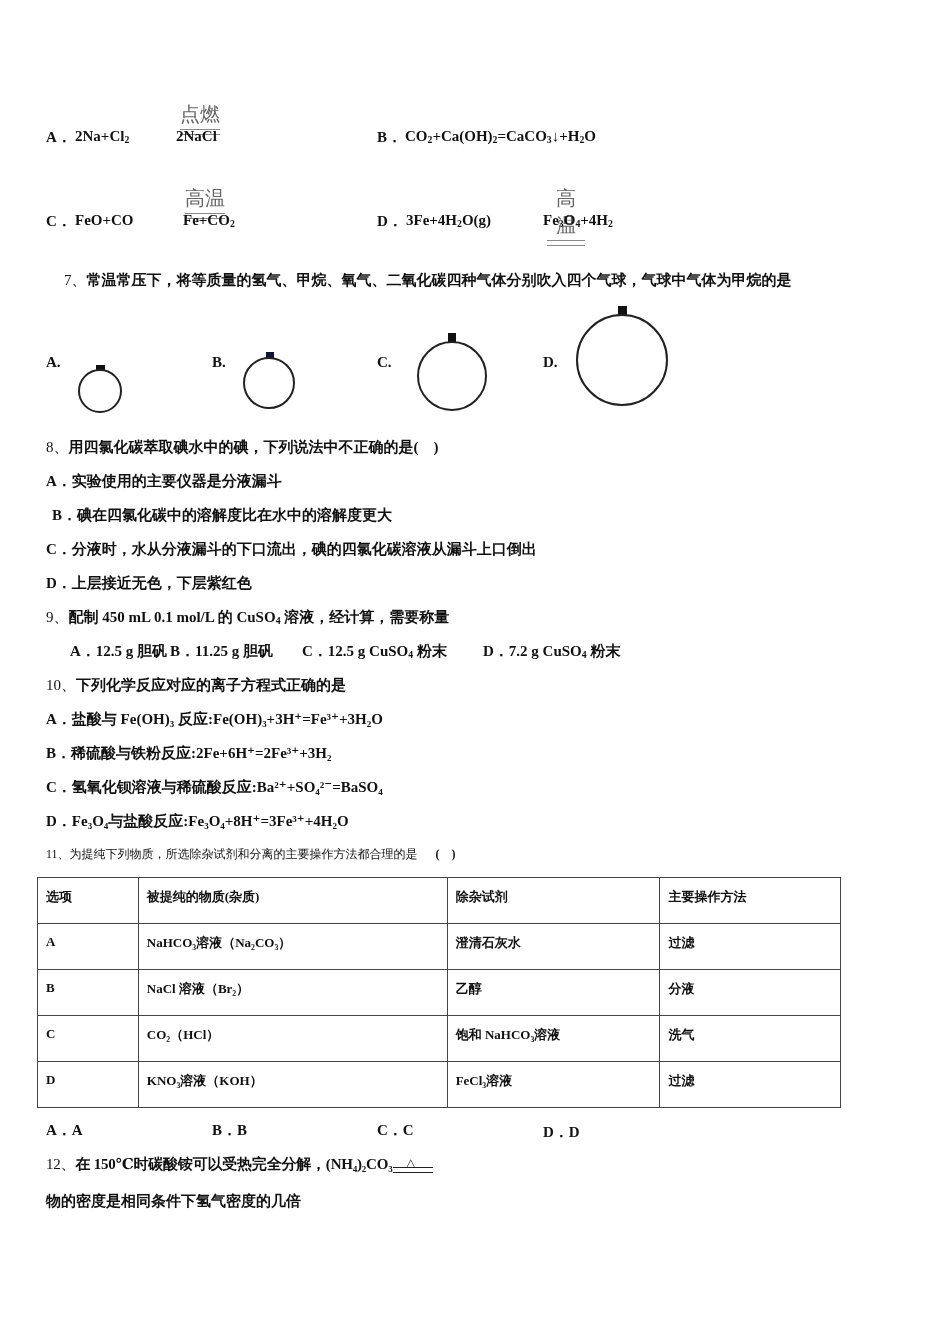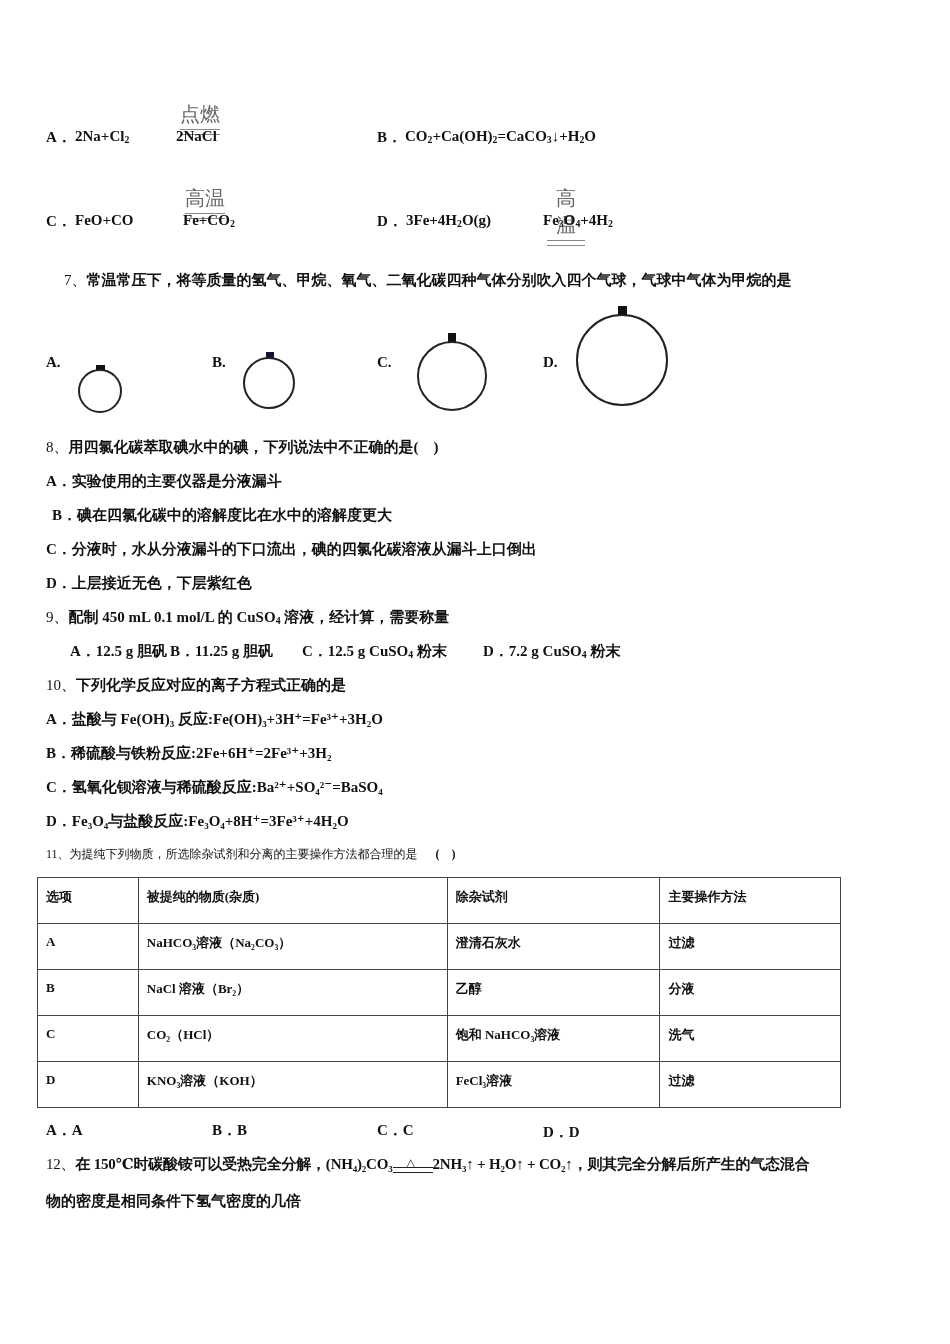--- a/index.html
+++ b/index.html
@@ -162,15 +162,15 @@
   </tbody>
     </table>
 
   <span class="abs q" style="left:46px;top:1121px;"><span>A．</span><span>A</span></span>
   <span class="abs q" style="left:212px;top:1121px;"><span>B．</span><span>B</span></span>
   <span class="abs q" style="left:377px;top:1121px;"><span>C．</span><span>C</span></span>
   <span class="abs q" style="left:543px;top:1123px;text-align:right;"><span>D．</span><span>D</span></span>
 </div>
 
 <div>
-  <span class="abs q" style="left:46px;top:1155px;letter-spacing:-0.2px;"><span class="num">12、</span><span>在 150℃时碳酸铵可以受热完全分解，(NH₄)₂CO₃</span><span class="delta"><span class="tri">△</span><span class="bar"></span></span><span>2NH₃↑ + H₂O↑ + CO₂↑，则其完全分解后所产生的气态混合</span></span>
+  <span class="abs q" style="left:46px;top:1155px;letter-spacing:-0.2px;"><span class="num">12、</span><span>在 150℃时碳酸铵可以受热完全分解，(NH₄)₂CO₃</span><span class="delta"><span class="tri">△</span><span class="bar"></span></span></span>
   <span class="abs q" style="left:46px;top:1192px;">物的密度是相同条件下氢气密度的几倍</span>
 </div>
 
 </body></html>

